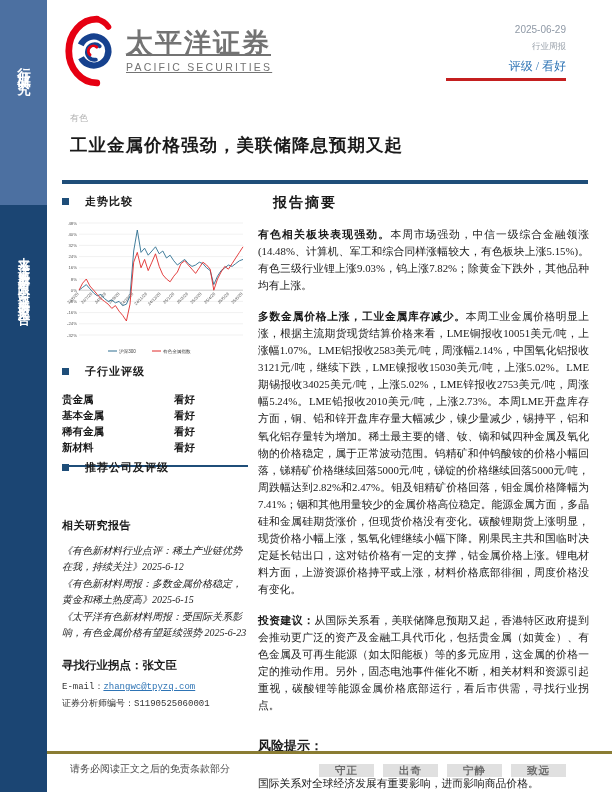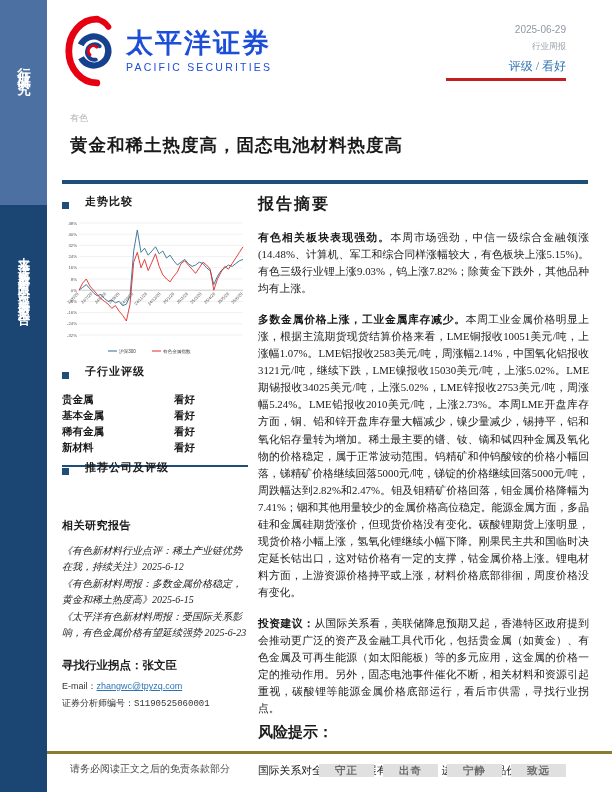--- a/index.html
+++ b/index.html
@@ -17,57 +17,57 @@
     position:absolute; left:0; top:205px; width:47px; height:587px; background:#1b4573;
   }
   .vtext {
     writing-mode:vertical-rl; text-orientation:upright;
     color:#fff; font-weight:bold; margin:0 auto; display:block; text-align:left;
   }
   .vtext.t1 { font-size:13.5px; letter-spacing:5px; margin-top:56px; }
   .vtext.t2 { font-size:12px;  letter-spacing:3.5px; margin-top:42px; }
   
   .logo { position:absolute; left:62px; top:12px; display:flex; align-items:center; }
-  .logo-text { margin-left:6px; color:#1d4ed8; }
+  .logo-text { margin-left:6px; color:#737373;text-decoration:underline; }
   .logo-cn { font-size:27px; font-weight:bold; letter-spacing:2px; line-height:1.1; }
   .logo-en { font-size:10.5px; letter-spacing:2.2px; font-family:"Liberation Sans",sans-serif; margin-top:2px; }
   .hdr-right { position:absolute; right:46px; top:24px; text-align:right; font-family:"Liberation Sans",sans-serif; }
   .hdr-date { font-size:10px; color:#8f99a6; }
   .hdr-type { font-size:8.5px; color:#9aa2ab; margin-top:6px; }
   .hdr-rating { font-size:12px; color:#2e74b5; margin-top:5px; font-family:"Liberation Serif",serif; }
   .hdr-redline { width:120px; height:3px; background:#c41f1f; margin:3px 0 4px auto; }
   .hdr-industry { font-size:12px; font-weight:bold; color:#000; }
   
   .eyebrow { position:absolute; left:70px; top:112px; font-size:9px; color:#b3b3b3; }
   .doc-title { position:absolute; left:70px; top:133px; width:500px; font-size:17.5px; font-weight:bold; letter-spacing:1px; }
   .title-rule { position:absolute; left:62px; top:180px; width:526px; height:4px; background:#1f4e79; }
   
   .lsec { position:absolute; left:62px; width:186px; }
-  .lsec-head { display:flex; align-items:flex-end; }
+  .lsec-head { display:flex; align-items:center; }
   .bullet { width:7px; height:7px; background:#1f4e79; display:inline-block; flex:0 0 auto; }
   .lsec-title { font-size:11px; font-weight:bold; margin-left:16px; letter-spacing:1px; }
   #trend-chart { display:block; margin-top:8px; font-family:"Liberation Sans",sans-serif; }
   .rating-table { margin-top:13px; font-size:10.5px; }
   .rating-row { display:flex; line-height:16px; }
   .rating-row .nm { font-weight:bold; width:112px; }
   .rating-row .rt { font-weight:bold;text-align:right; }
   .table-rule { margin-top:9px; border-bottom:2px solid #1f4e79; }
   .related-title { font-size:11px; font-weight:bold; letter-spacing:0.5px; }
   .related-list { margin-top:10px; font-size:10px; font-style:italic; line-height:1.55; color:#222; }
   .related-item { margin-bottom:2px; }
   .analyst-line1 { font-size:11.5px; font-weight:bold; }
-  .analyst-line2 { margin-top:7px; font-size:9px; color:#333; font-family:Liberation Sans, sans-serif; }
+  .analyst-line2 { margin-top:7px; font-size:9px; color:#333; font-family:Liberation Mono, monospace; }
   .analyst-line2 a { color:#2e74b5; text-decoration:underline; cursor:pointer; }
   .analyst-line3 { margin-top:4px; font-size:9px; color:#333; font-family:"Liberation Mono",monospace; }
   
   .rightcol { position:absolute; left:258px; top:194px; width:331px; }
-  .summary-heading { font-size:16px; font-weight:bold; letter-spacing:2px; }
+  .summary-heading { font-size:14px; font-weight:bold; letter-spacing:2px;margin-left:15px; }
   .para { margin-top:14px; font-size:10.8px; line-height:1.58; text-align:justify; }
   .para b { letter-spacing:0.3px; }
-  .risk-head { margin-top:6px; font-size:15px; font-weight:bold; }
+  .risk-head { margin-top:23px; font-size:13px; font-weight:bold; }
   .risk-line { margin-top:20px; font-size:10.8px; line-height:1.5; }
   
   .footer-line { position:absolute; left:47px; top:751px; width:565px; height:2.5px; background:#8a7c33; }
   .footer-disclaimer { position:absolute; left:70px; top:762px; font-size:10px; color:#4a4a4a; }
   .footer-motto { position:absolute; right:46px; top:760px; }
   .footer-motto span {
     background:#e0e0e0; color:#6b6b6b; font-size:10.5px; font-weight:bold;
     padding:1px 16px; margin-left:5px; letter-spacing:1px;
   }
 </style>
@@ -98,21 +98,21 @@
   </div>
 
   <div class="hdr-right">
     <div class="hdr-date">2025-06-29</div>
     <div class="hdr-type">行业周报</div>
     <div class="hdr-rating">评级 / 看好</div>
     <div class="hdr-redline"></div>
   </div>
 
   <div class="eyebrow">有色</div>
-  <h1 class="doc-title">黄金和稀土热度高，固态电池材料热度高</h1>
+  <h1 class="doc-title">工业金属价格强劲，美联储降息预期又起</h1>
   <div class="title-rule"></div>
 
   <div class="lsec" style="top:194px;">
     <div class="lsec-head">
       <span class="bullet"></span>
       <span class="lsec-title">走势比较</span>
     </div>
     <svg id="trend-chart" width="186" height="142" viewBox="0 0 186 142">
         <line x1="17" y1="6" x2="181" y2="6" stroke="#dcdcdc" stroke-width="0.4"></line>
         <text x="15" y="7.6" font-size="4.3" fill="#595959" text-anchor="end">48%</text>

